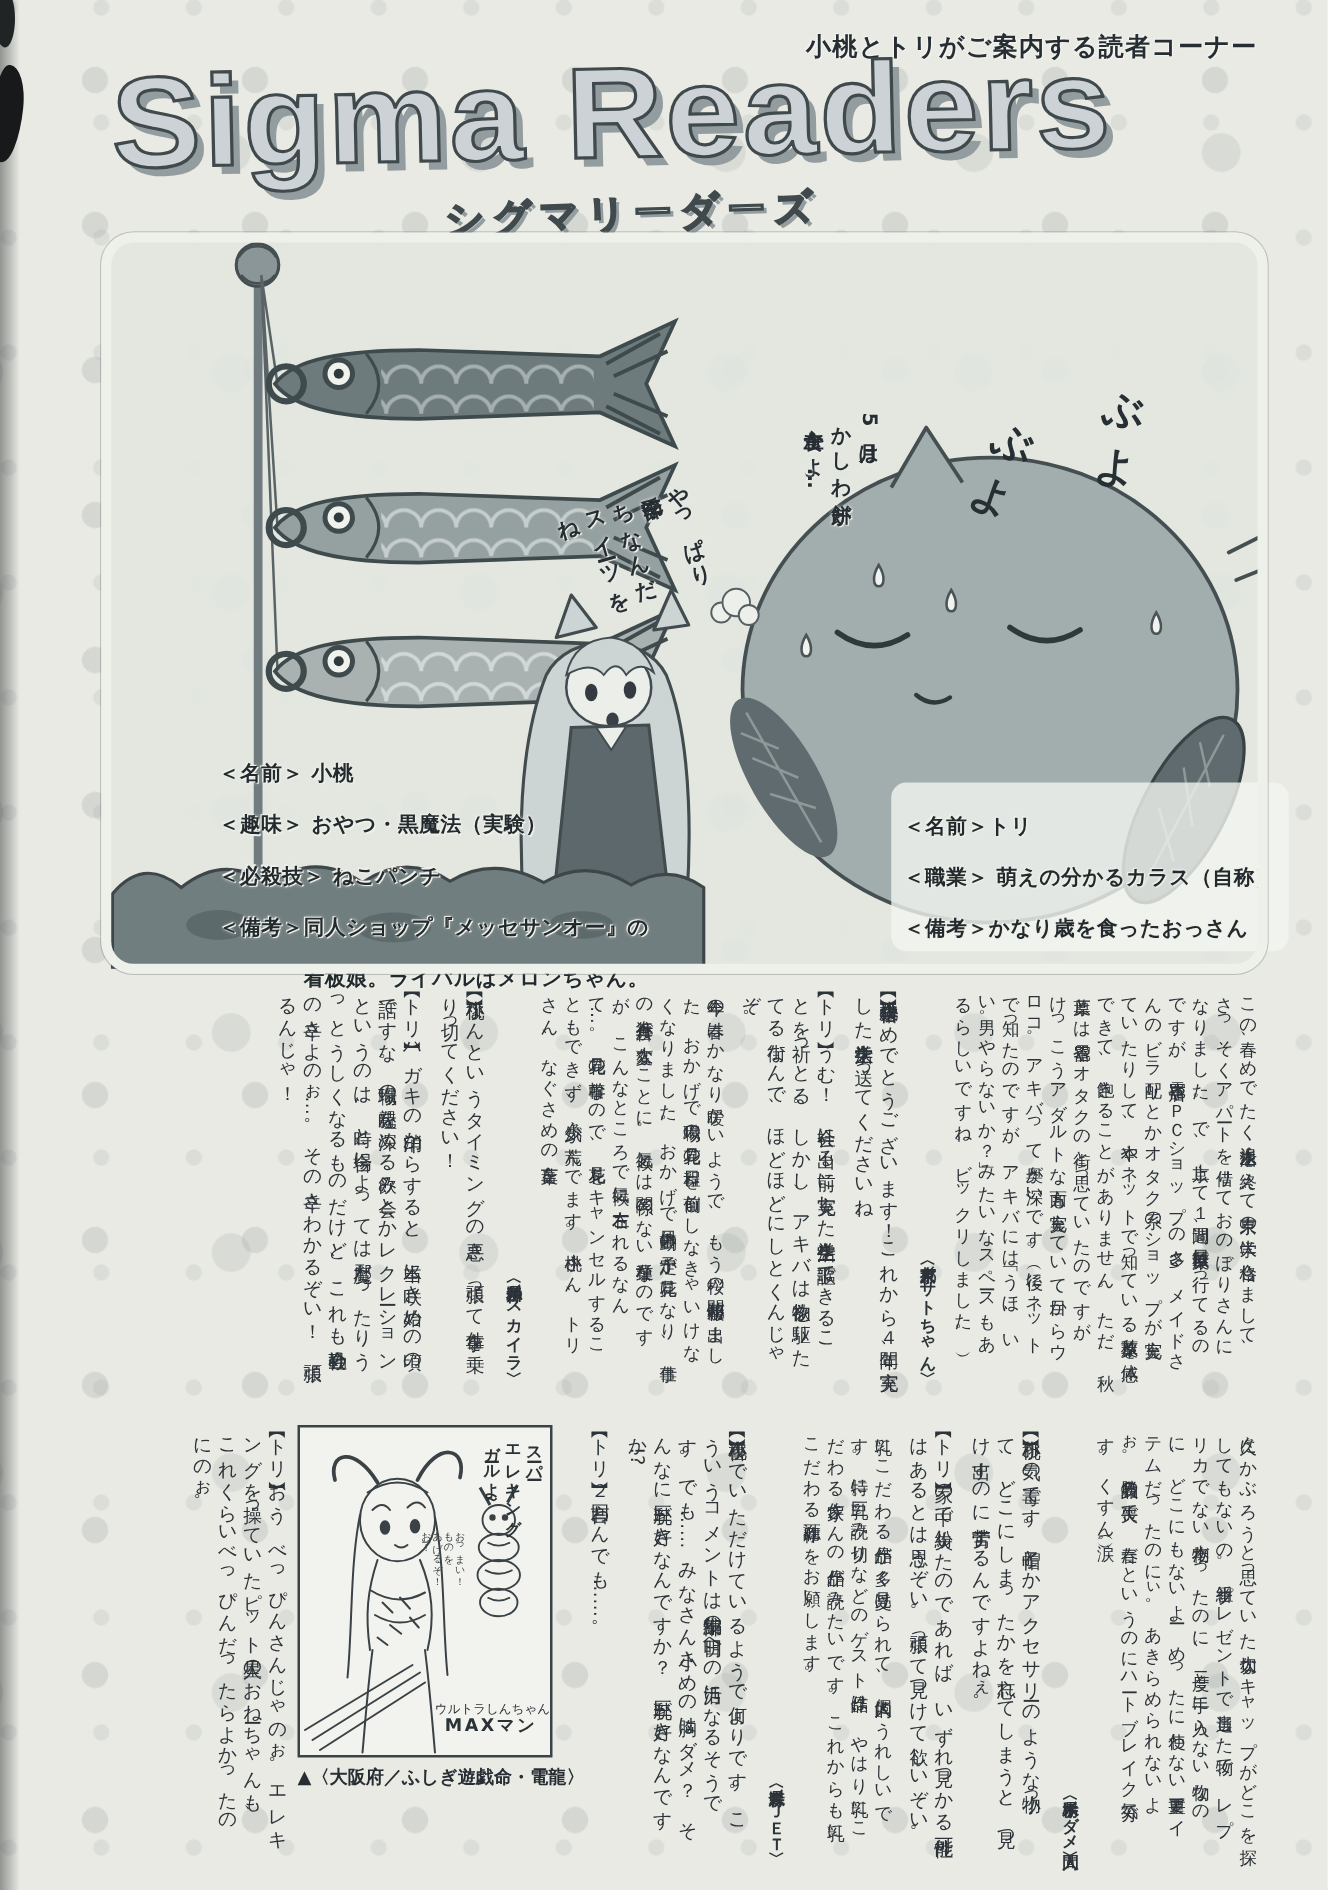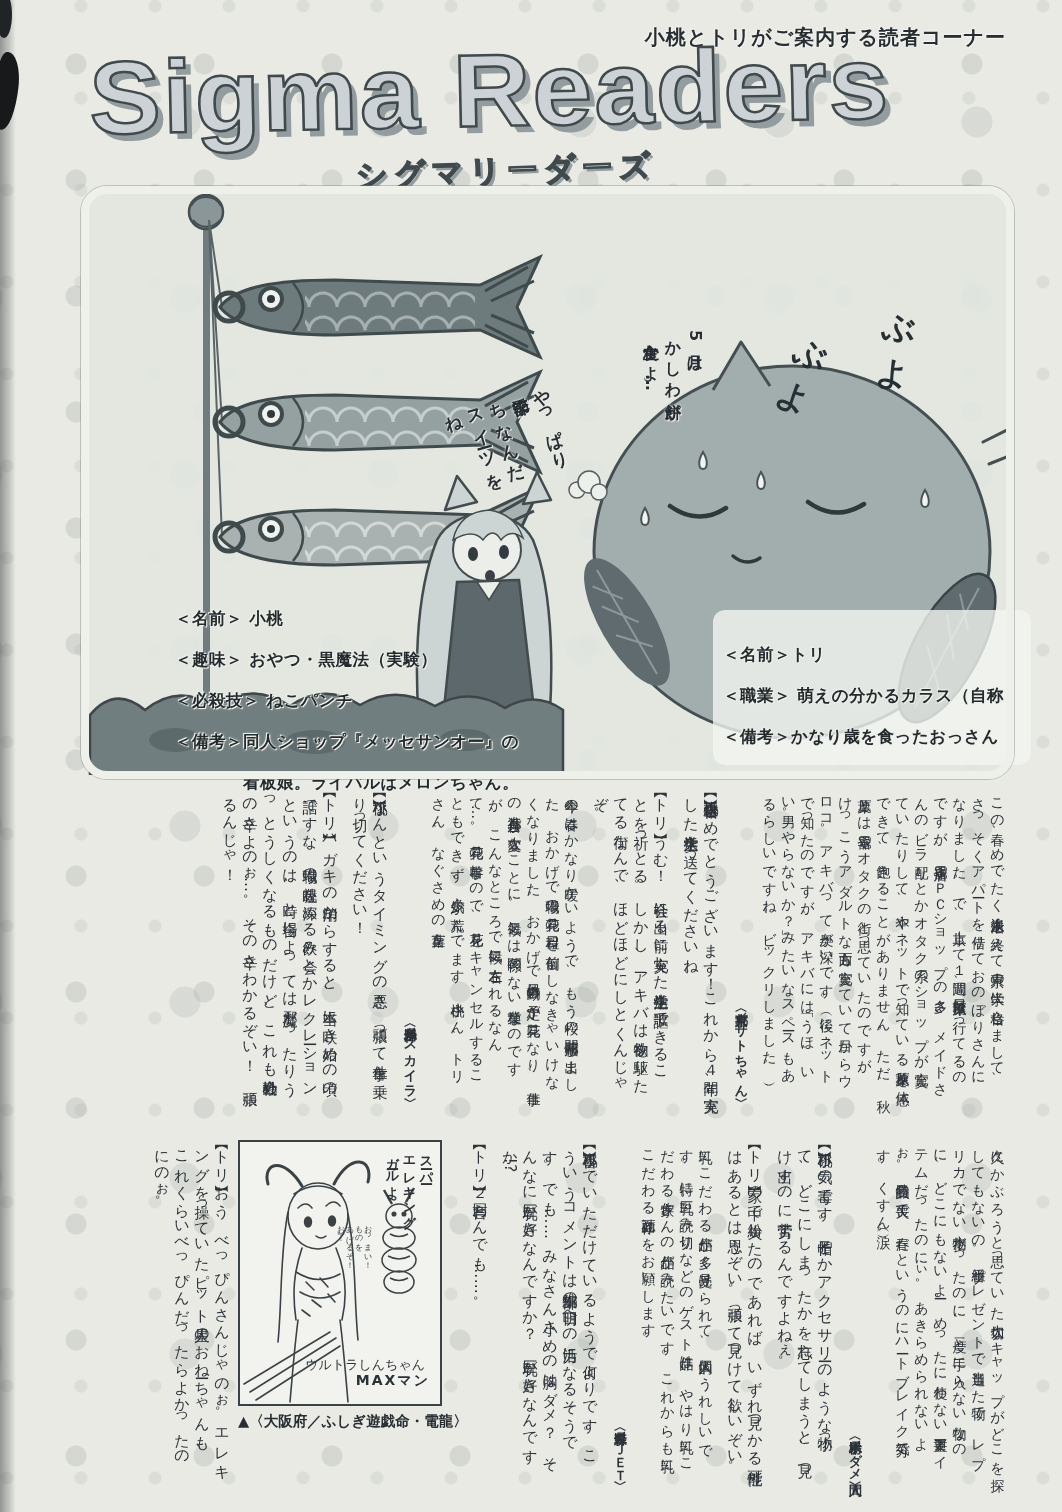--- a/index.html
+++ b/index.html
@@ -44,22 +44,22 @@
   .momo-bubble{position:absolute;left:362px;top:200px;font-size:17px;font-weight:600;
     line-height:23px;letter-spacing:2px;color:#272e33;transform:rotate(-16deg);
     text-shadow:0 0 3px #e9ebe5,1px 1px 0 #e9ebe5;}
   .sfx{position:absolute;font-size:33px;font-weight:800;color:#262f33;letter-spacing:6px;}
   .sfx-a{left:700px;top:128px;transform:rotate(22deg);}
   .sfx-b{left:790px;top:102px;transform:rotate(8deg);}
   .profile{position:absolute;font-size:16.5px;font-weight:700;line-height:25px;
     color:#232a2e;letter-spacing:.5px;
     text-shadow:0 0 3px #eef0ea,1px 1px 0 #eef0ea,-1px -1px 0 #eef0ea;}
   .profile-momo{left:90px;top:400px;}
-  .profile-tori{left:628px;top:420px;background:rgba(243,245,240,.8);
-    border-radius:12px;padding:16px 10px;}
+  .profile-tori{left:628px;top:436px;background:rgba(243,245,240,.8);
+    border-radius:12px;padding:6px 10px;}
   .profile div{white-space:pre;margin-top:16px;}
   
   .band{position:absolute;left:95px;width:912px;display:flex;
     flex-direction:row-reverse;justify-content:flex-start;}
   #band-top{top:788px;height:302px;}
   #band-bottom{top:1140px;height:334px;}
   .vband{writing-mode:vertical-rl;text-orientation:mixed;height:100%;}
   .vband p{margin:0 0 0 10px;}
   .ltr{font-size:14px;line-height:19px;letter-spacing:1px;}
   .attr{font-size:13px;line-height:17px;text-align:end;margin:0 2px 0 12px !important;
@@ -67,21 +67,21 @@
   .resp{font-size:15px;line-height:20px;letter-spacing:.5px;}
   .ggap{margin-right:18px;}
   
   .fanart{width:208px;margin:0 10px 0 8px;display:flex;flex-direction:column;}
   .fan-frame{position:relative;width:200px;height:262px;border:2.5px solid #3a4246;
     background:#f2f3ee;}
   .fan-speech{position:absolute;right:5px;top:6px;font-size:13px;font-weight:600;
     line-height:17px;color:#2b3236;}
   .fan-scribble{position:absolute;right:68px;top:78px;font-size:8px;line-height:9px;
     color:#3a4246;}
-  .fan-label1{position:absolute;right:15px;bottom:30px;font-size:13px;color:#2b3236;text-align:center;}
+  .fan-label1{position:absolute;right:0;bottom:30px;font-size:10px;color:#2b3236;text-align:center;}
   .fan-label2{position:absolute;right:10px;bottom:14px;font-size:14px;font-weight:600;
     color:#2b3236;letter-spacing:2px;}
   .fan-caption{margin-top:6px;font-size:14.5px;font-weight:700;color:#272e33;
     white-space:nowrap;}
 </style>
 </head>
 <body>
 
 <div class="page">
   <div class="edge-left"></div>

